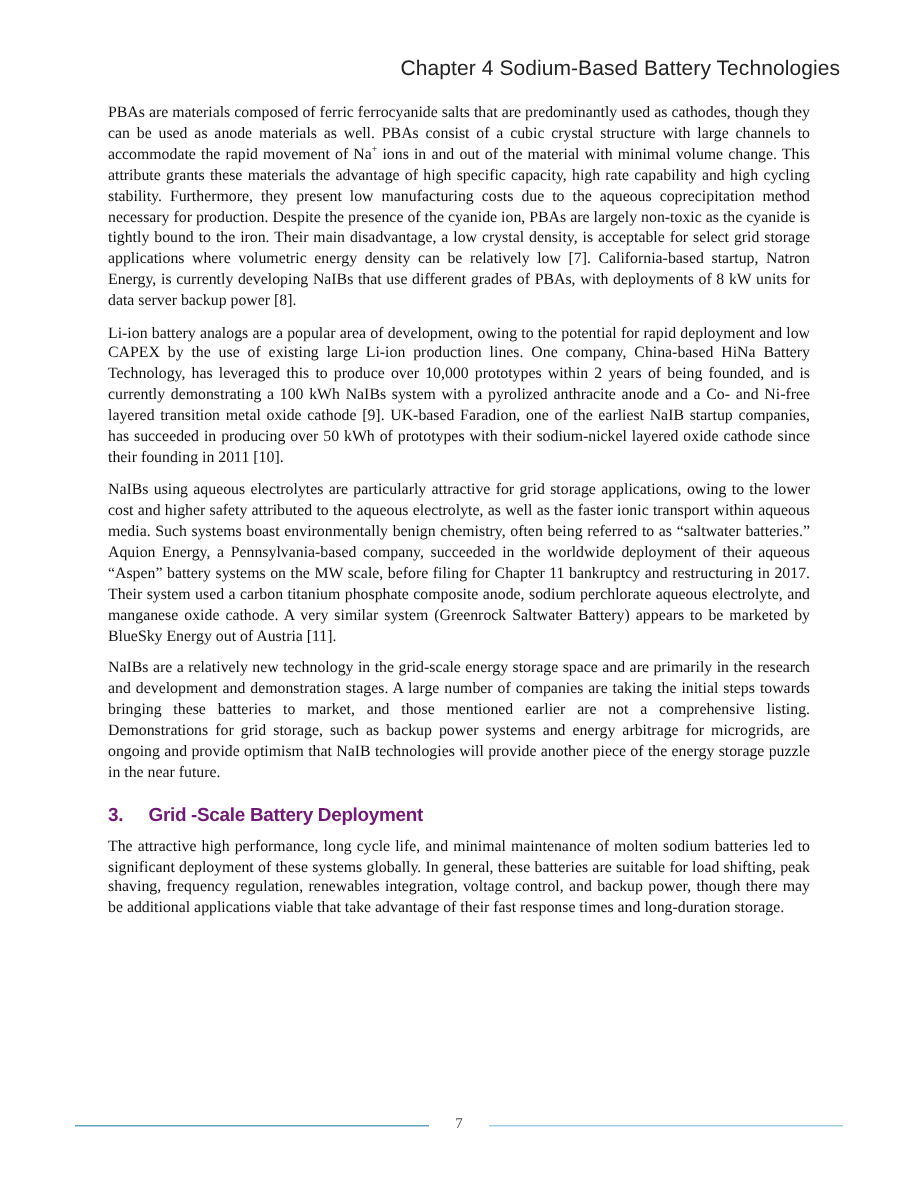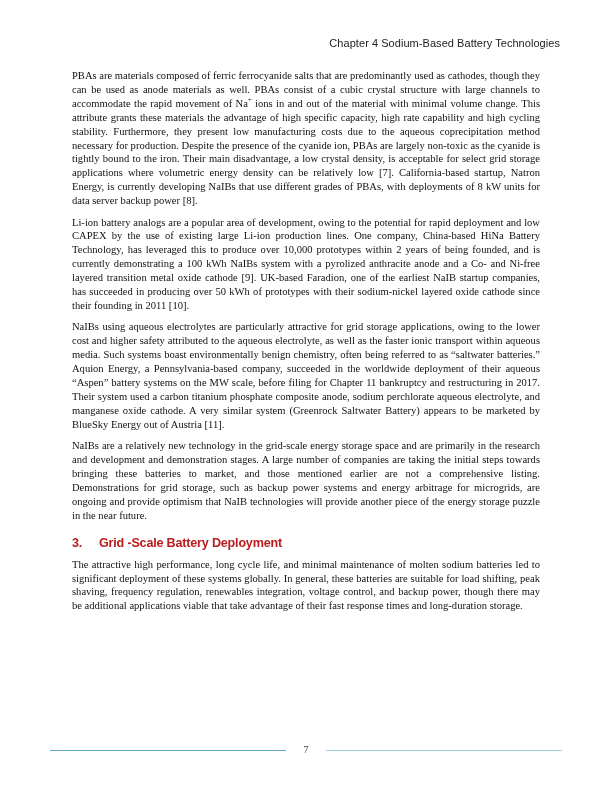--- a/index.html
+++ b/index.html
@@ -1,31 +1,31 @@
 <!DOCTYPE html>
 <html><head>
   <meta charset="utf-8">
   <style>
     html, body { margin: 0; padding: 0; background: #ffffff; }
     body { width: 612px; height: 792px; position: relative; overflow: hidden; }
     .page { position: absolute; left: 0; top: 0; width: 612px; height: 792px; background: #fff; }
     .running-header {
       position: absolute; right: 52px; top: 37px;
-      font-family: "Liberation Sans", sans-serif; font-size: 11px; color: #222;
+      font-family: "Liberation Sans", sans-serif; font-size: 14px; color: #222;
       letter-spacing: 0.05px;
     }
     .body-text {
       position: absolute; left: 72px; width: 468px; top: 69px;
       font-family: "Liberation Serif", serif; font-size: 10.55px; line-height: 13.9px;
       color: #111; text-align: justify;
     }
     .body-text p { margin: 0 0 7.5px 0; }
     .heading {
       font-family: "Liberation Sans", sans-serif; font-weight: bold; font-size: 12.6px;
-      color: #b91c1c; margin: 12px 0 7px 0; line-height: 16px; letter-spacing: -0.2px;
+      color: #701a75; margin: 12px 0 7px 0; line-height: 16px; letter-spacing: -0.2px;
     }
     .heading .num { display: inline-block; width: 27px; }
     .footer { position: absolute; left: 50px; right: 50px; top: 745px; height: 14px; }
     .footer .rule-left { position: absolute; left: 0; width: 236px; top: 5px; height: 0; border-top: 1px solid #5ea6c4; }
     .footer .rule-right { position: absolute; right: 0; width: 236px; top: 5px; height: 0; border-top: 1.5px solid #9fd0e0; }
     .footer .page-num {
       position: absolute; left: 0; right: 0; top: -1px; text-align: center;
       font-family: "Liberation Serif", serif; font-size: 10px; color: #444;
     }
     sup { font-size: 6.5px; line-height: 0; vertical-align: super; }

